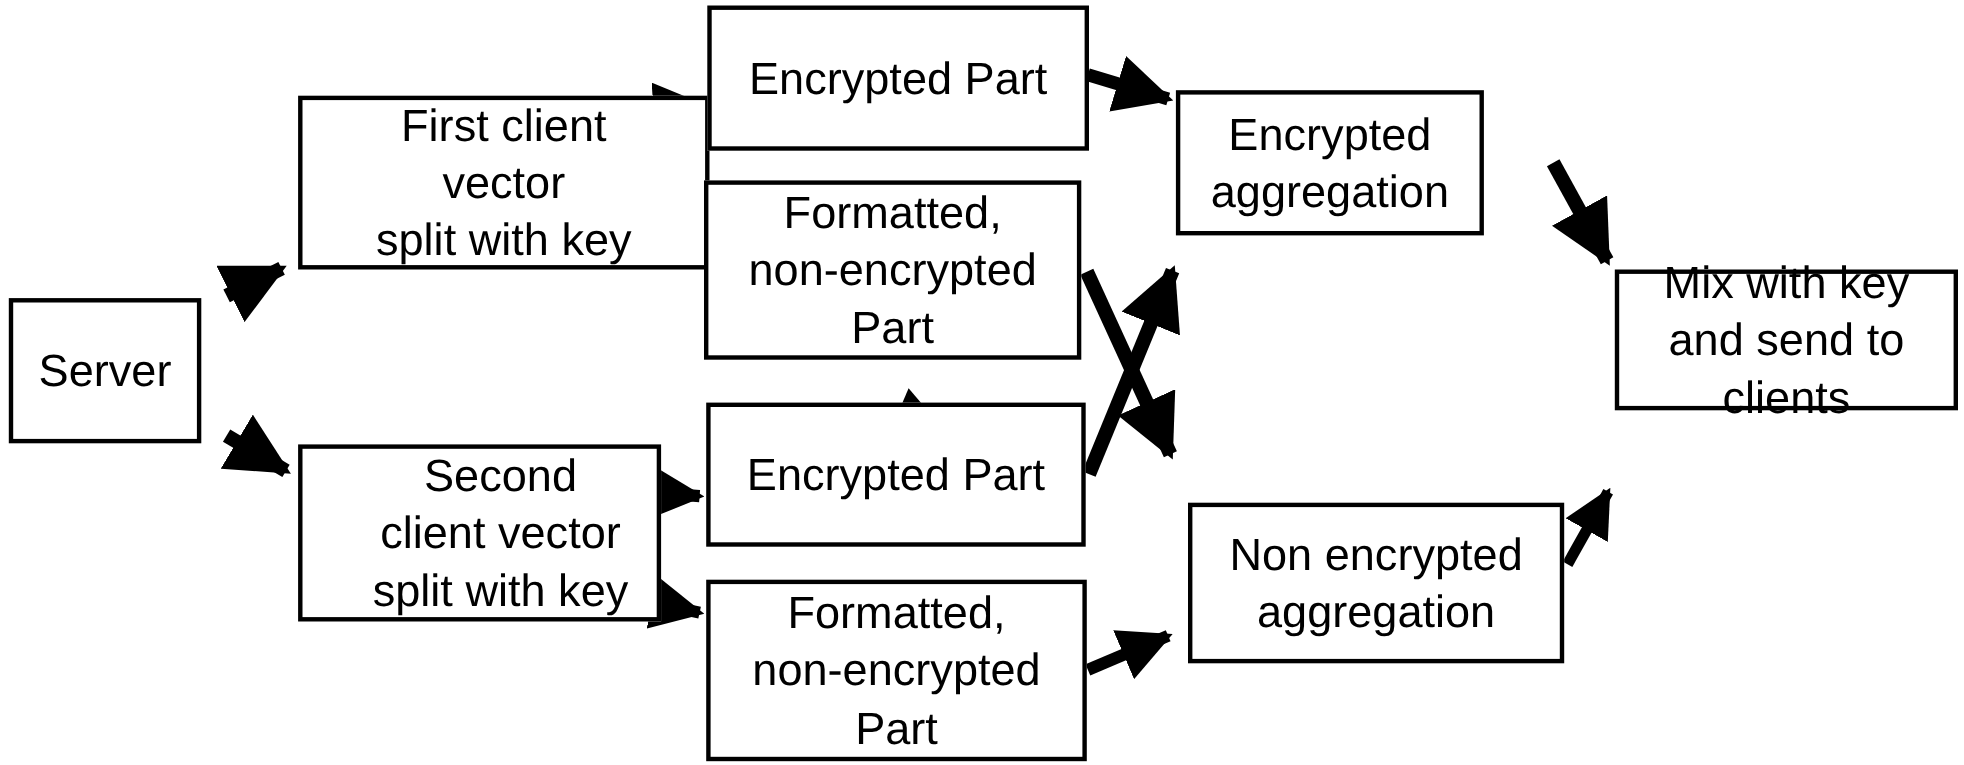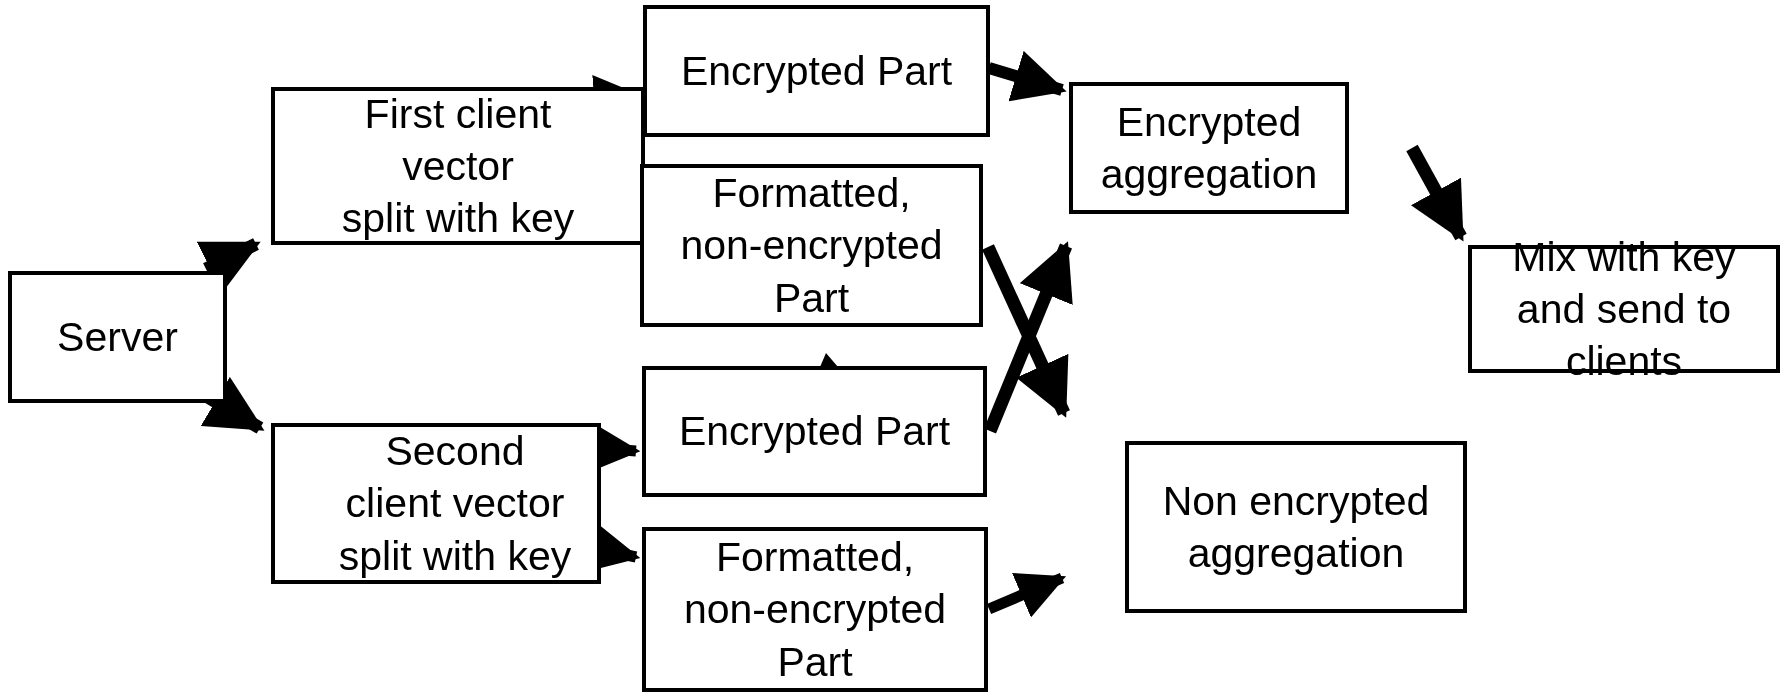--- a/index.html
+++ b/index.html
@@ -72,31 +72,31 @@
     <line class="edge" x1="990" y1="431" x2="1066" y2="246" stroke-width="13" marker-end="url(#ah)"></line>
 
     <line class="edge" x1="989" y1="609" x2="1062" y2="578" stroke-width="11" marker-end="url(#ah)"></line>
 
     <line class="edge" x1="1412" y1="148" x2="1461" y2="237" stroke-width="13" marker-end="url(#ah)"></line>
     <line class="edge" x1="1425" y1="513" x2="1462" y2="447" stroke-width="10" marker-end="url(#ah)"></line>
 
     <polygon points="820,367 838,367 826,353" fill="#000000"></polygon>
   </svg>
 
-  <div class="node" style="left:8px; top:271px; width:219px; height:132px;">
+  <div class="node" style="left:8px; top:271px; width:175px; height:132px;">
     <span class="label">Server</span>
   </div>
 
   <div class="node" style="left:271px; top:87px; width:374px; height:158px;">
     <span class="label">First client
 vector
 split with key</span>
   </div>
 
-  <div class="node" style="left:271px; top:423px; width:330px; height:161px;padding-left:38px;">
+  <div class="node" style="left:271px; top:404px; width:330px; height:161px;padding-left:38px;">
     <span class="label">Second
 client vector
 split with key</span>
   </div>
 
   <div class="node" style="left:643px; top:5px; width:347px; height:132px;">
     <span class="label">Encrypted Part</span>
   </div>
 
   <div class="node" style="left:640px; top:164px; width:343px; height:163px;">
@@ -113,21 +113,21 @@
     <span class="label">Formatted,
 non-encrypted
 Part</span>
   </div>
 
   <div class="node" style="left:1069px; top:82px; width:280px; height:132px;">
     <span class="label">Encrypted
 aggregation</span>
   </div>
 
-  <div class="node" style="left:1080px; top:441px; width:342px; height:172px;margin-left:45px;">
+  <div class="node" style="left:1080px; top:457px; width:342px; height:146px;">
     <span class="label">Non encrypted
 aggregation</span>
   </div>
 
   <div class="node" style="left:1468px; top:245px; width:312px; height:128px;">
     <span class="label">Mix with key
 and send to
 clients</span>
   </div>
 

